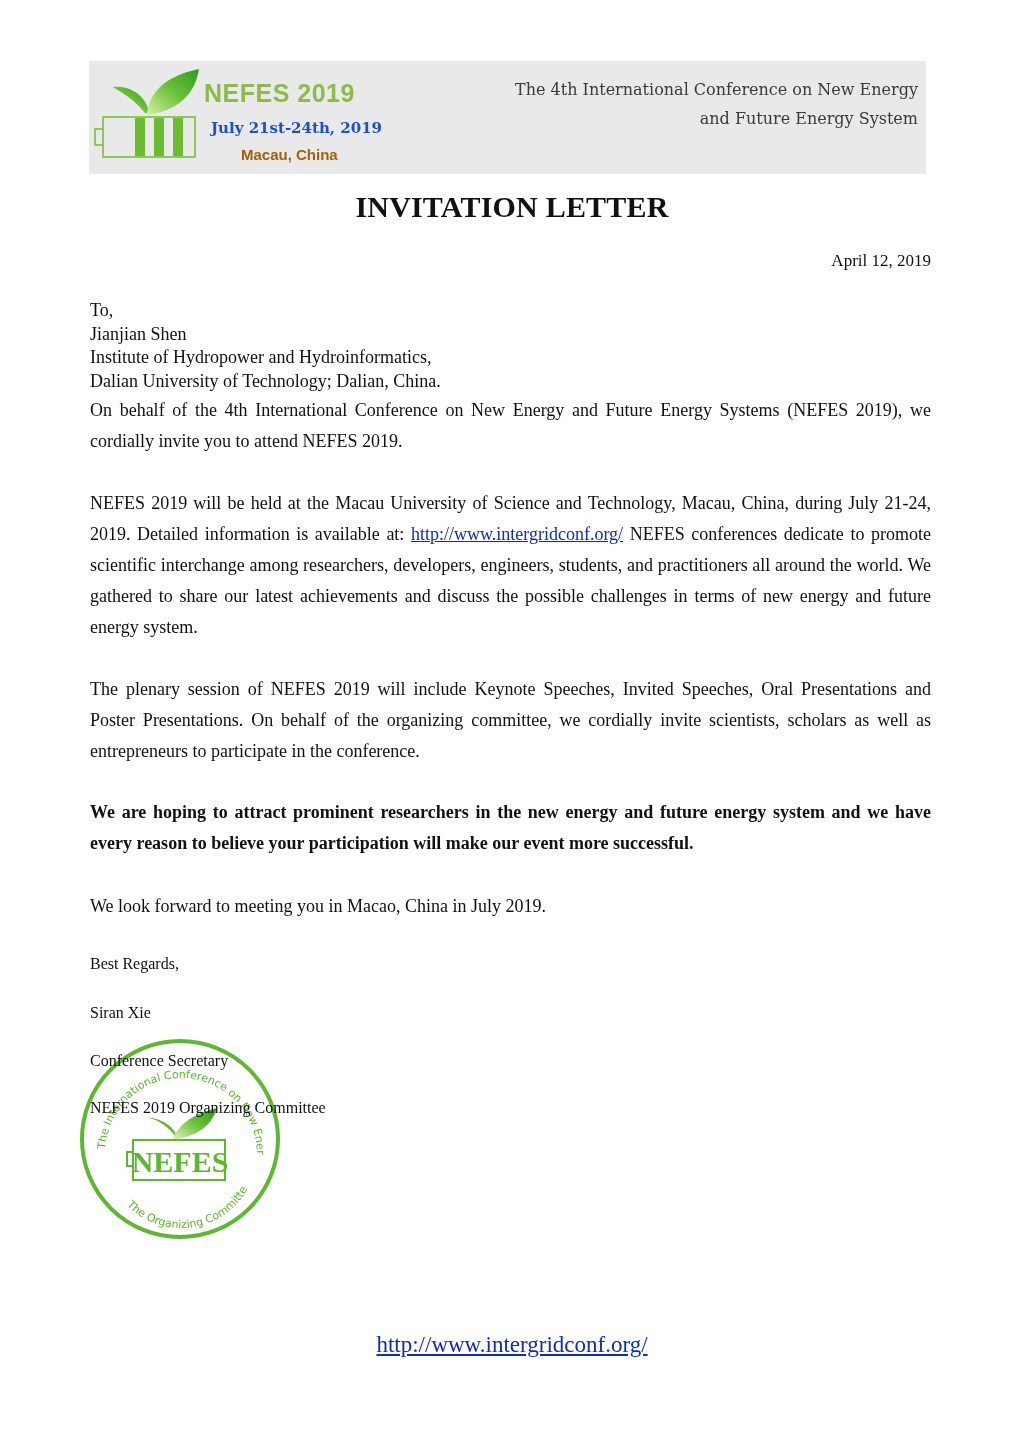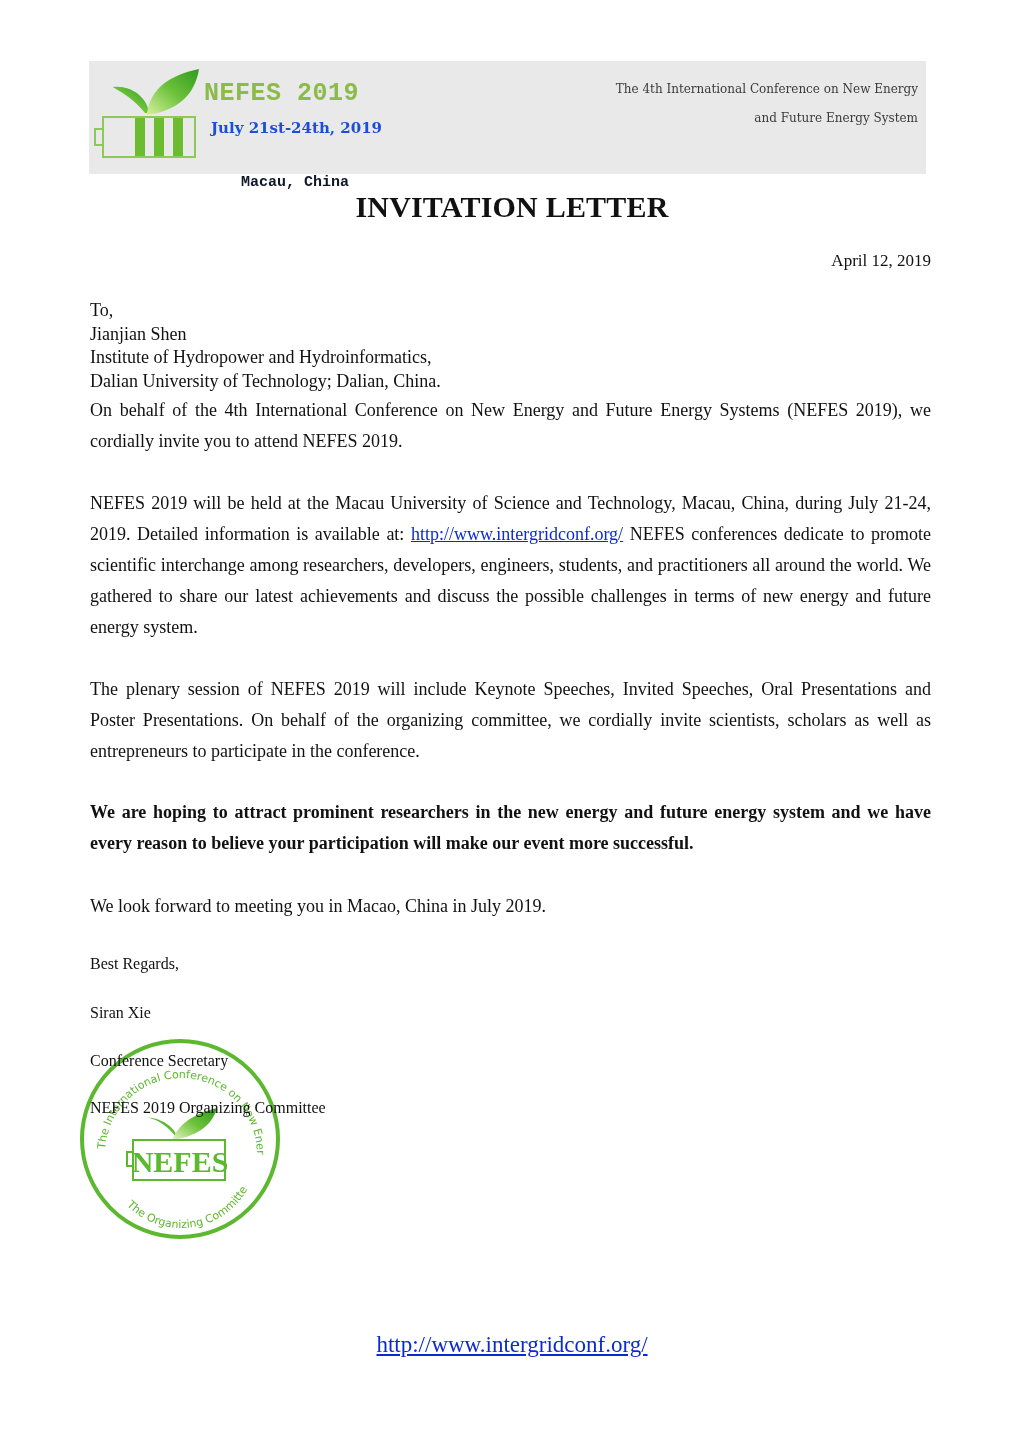--- a/index.html
+++ b/index.html
@@ -2,28 +2,28 @@
 <html><head>
 <meta charset="utf-8">
 <style>
   html, body { margin: 0; padding: 0; background: #ffffff; }
   body { width: 1024px; height: 1449px; position: relative; overflow: hidden;
          font-family: "Liberation Serif", serif; color: #111; }
 
   .banner { position: absolute; left: 89px; top: 61px; width: 837px; height: 113px;
             background: #e9e9e9; }
   .banner .logo { position: absolute; left: 2px; top: 4px; width: 112px; height: 104px; }
-  .banner .brand { position: absolute; left: 115px; top: 18px; font-family: Liberation Mono, monospace;
+  .banner .brand { position: absolute; left: 115px; top: 18px; font-family: Liberation Sans, sans-serif;
                    font-weight: bold; font-size: 25px; color: #8cbb4a; letter-spacing: 0.5px; }
   .banner .dates { position: absolute; left: 122px; top: 58px; font-family: "DejaVu Serif", serif;
                    font-weight: bold; font-size: 15px; color: #1d4ed8; }
-  .banner .place { position: absolute; left: 152px; top: 85px; font-family: Liberation Mono, monospace;
-                   font-weight: bold; font-size: 15px; color: #0f172a; margin-top: 28px; }
+  .banner .place { position: absolute; left: 152px; top: 85px; font-family: Liberation Sans, sans-serif;
+                   font-weight: bold; font-size: 15px; color: #a16207; }
   .banner .conf { position: absolute; right: 8px; top: 14px; text-align: right;
-                  font-family: "DejaVu Serif", serif; font-size: 12px; line-height: 29px; color: #3a3a3a; margin-left: 15px; }
+                  font-family: "DejaVu Serif", serif; font-size: 16px; line-height: 29px; color: #3a3a3a; margin-left: 15px; }
 
   .title { position: absolute; left: 0; width: 1024px; top: 190px; text-align: center;
            font-weight: bold; font-size: 30px; letter-spacing: 0.2px; }
 
   .date { position: absolute; right: 93px; top: 251px; font-size: 17px; }
 
   .addr { position: absolute; left: 90px; top: 275px; font-size: 18px; line-height: 23.5px; margin-top: 24px; }
 
   .para { position: absolute; left: 90px; width: 841px; font-size: 18px; line-height: 31px;
           text-align: justify; }

